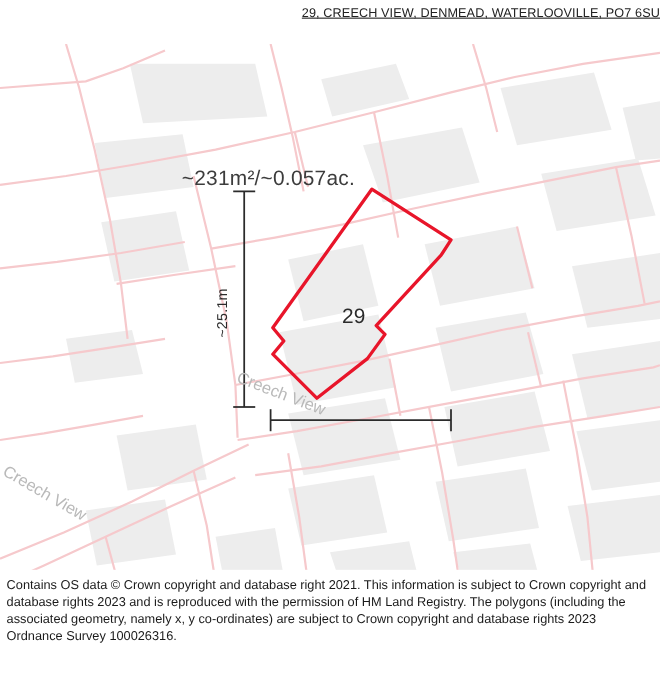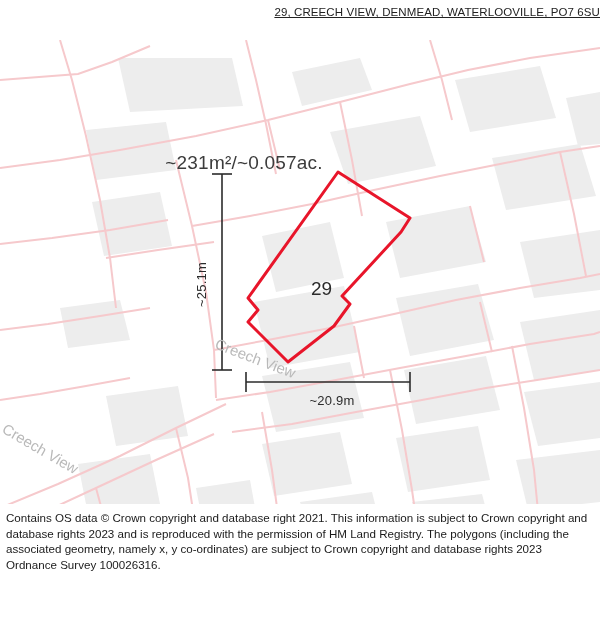--- a/index.html
+++ b/index.html
@@ -115,21 +115,21 @@
   .street-2 {
     left: 8px;
     top: 380px;
     transform: rotate(30deg);
     transform-origin: left top;
     font-size: 15px;
   }
   
   .footer {
     position: absolute;
-    top: 504px;
+    top: 518px;
     left: 0;
     width: 600px;
     height: 91px;
     background: #ffffff;
     padding: 6px 6px 0 6px;
     box-sizing: border-box;
   }
   .footer p {
     margin: 0;
     font-size: 11.6px;
@@ -219,21 +219,20 @@
       <g stroke="#2b2b2b" stroke-width="1.6">
         <line x1="246" y1="342" x2="410" y2="342"></line>
         <line x1="246" y1="332" x2="246" y2="352"></line>
         <line x1="410" y1="332" x2="410" y2="352"></line>
       </g>
     </svg>
 
     <div class="area-label">~231m²/~0.057ac.</div>
     <div class="plot-number">29</div>
     <div class="dim-vert">~25.1m</div>
-    <div class="dim-horiz">~20.9m</div>
     <div class="street-label street-1">Creech View</div>
     <div class="street-label street-2">Creech View</div>
   </div>
 
   <div class="footer">
     <p>Contains OS data © Crown copyright and database right 2021. This information is subject to Crown copyright and database rights 2023 and is reproduced with the permission of HM Land Registry. The polygons (including the associated geometry, namely x, y co-ordinates) are subject to Crown copyright and database rights 2023 Ordnance Survey 100026316.</p>
   </div>
 
 </div>
 

